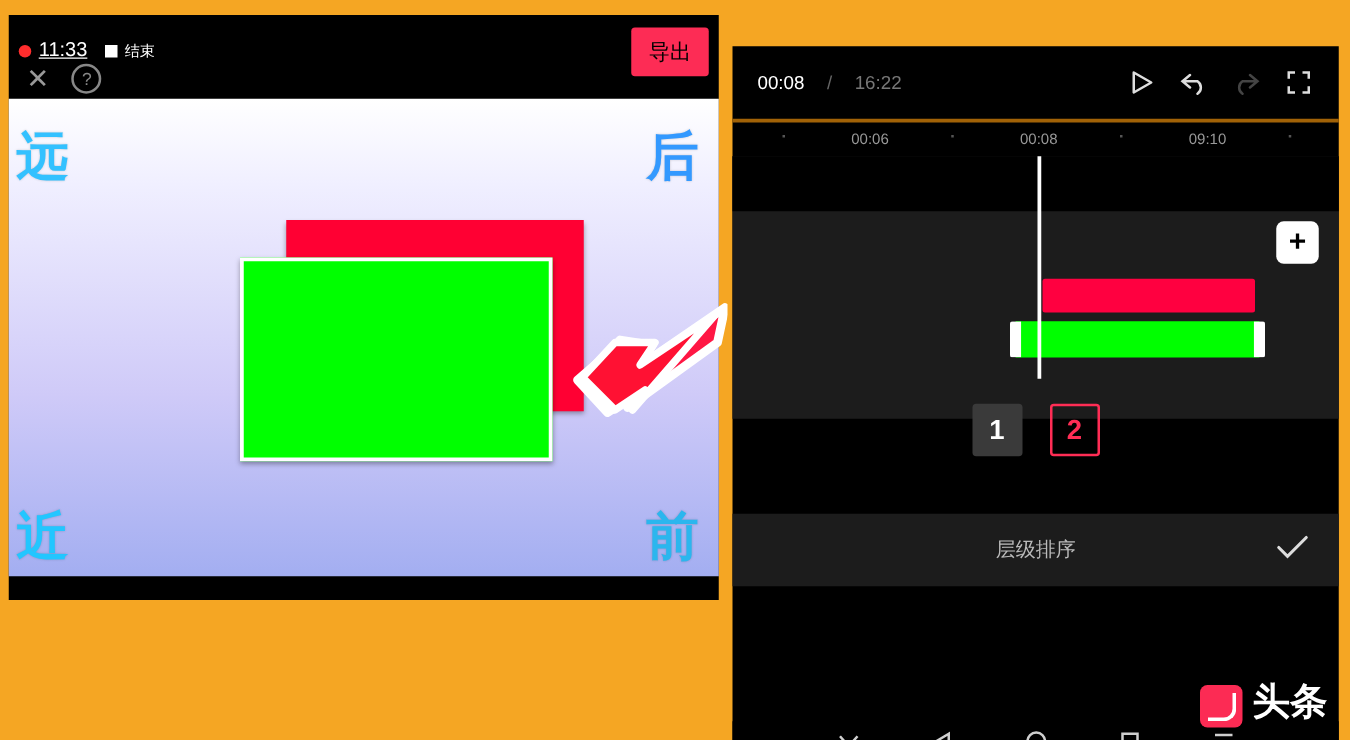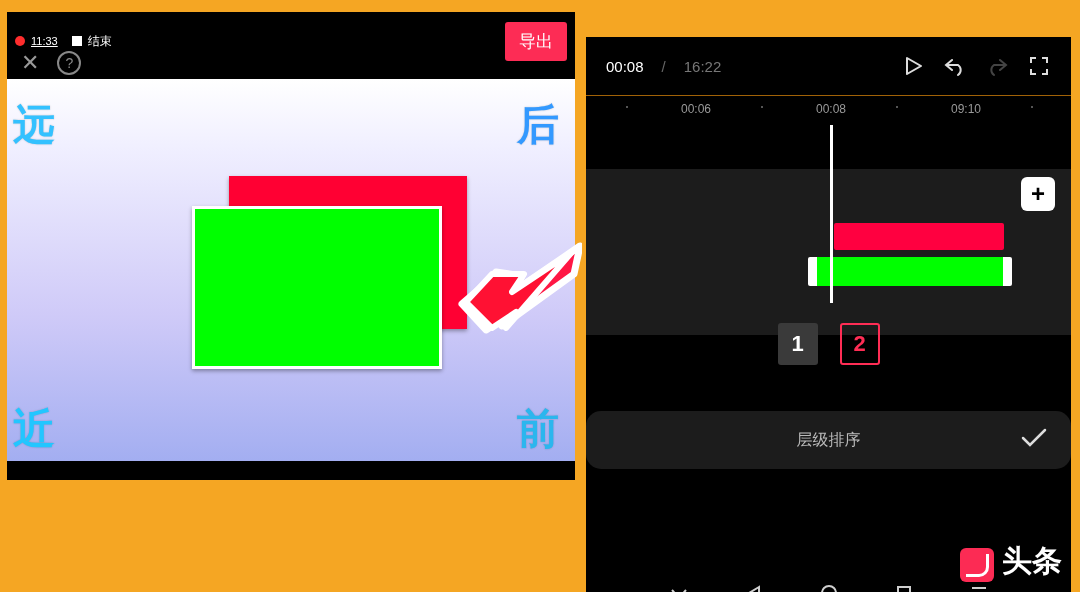--- a/index.html
+++ b/index.html
@@ -29,21 +29,21 @@
       padding: 0 8px;
       gap: 6px;
     }
     .rec-dot {
       width: 10px; height: 10px;
       background: #ff2d2d;
       border-radius: 50%;
     }
     .rec-time {
       color: #fff;
-      font-size: 11px;
+      font-size: 16px;
       font-weight: 400;
       text-decoration: underline;
     }
     .end-dot {
       width: 10px; height: 10px;
       background: #fff;
       margin-left: 8px;
     }
     .end-label {
       color: #fff;
@@ -55,21 +55,21 @@
       color: #fff;
       padding: 8px 10px;
       border-radius: 3px;
       display: flex;
       align-items: center;
       gap: 4px;
       font-size: 17px;
     }
     .export-pill {
       background: #fd2c55;
-      color: #ffffff;
+      color: #000000;
       padding: 8px 14px;
       border-radius: 3px;
       font-size: 17px;
     }
     .close-help {
       position: absolute;
       left: 14px; top: 38px;
       display: flex;
       gap: 18px;
       align-items: center;
@@ -149,21 +149,21 @@
       width: 24px; height: 24px;
       display: flex; align-items: center; justify-content: center;
       color: #ccc;
     }
     .ico.dim { color: #444; }
     .ruler {
       position: relative;
       height: 30px;
       color: #999;
       font-size: 12px;
-      border-top: 1px solid #a16207;
+      border-top: 3px solid #a16207;
     }
     .ruler .tick { position: absolute; top: 6px; }
     .ruler .dot  { position: absolute; top: 10px; width: 2px; height: 2px; background: #555; }
     .timeline {
       position: relative;
       height: 210px;
       background: #1c1c1c;
     }
     .timeline::before {
       content: "";
@@ -221,21 +221,20 @@
     .sort-row {
       position: absolute;
       left: 0; right: 0; top: 374px;
       height: 58px;
       display: flex;
       align-items: center;
       justify-content: center;
       color: #bbb;
       font-size: 16px;
       background: #1c1c1c;
-      border-radius: 15px;
     }
     .sort-check {
       position: absolute;
       right: 24px;
     }
     .navbar {
       position: absolute;
       left: 0; right: 0; bottom: 0;
       height: 36px;
       background: #000;

